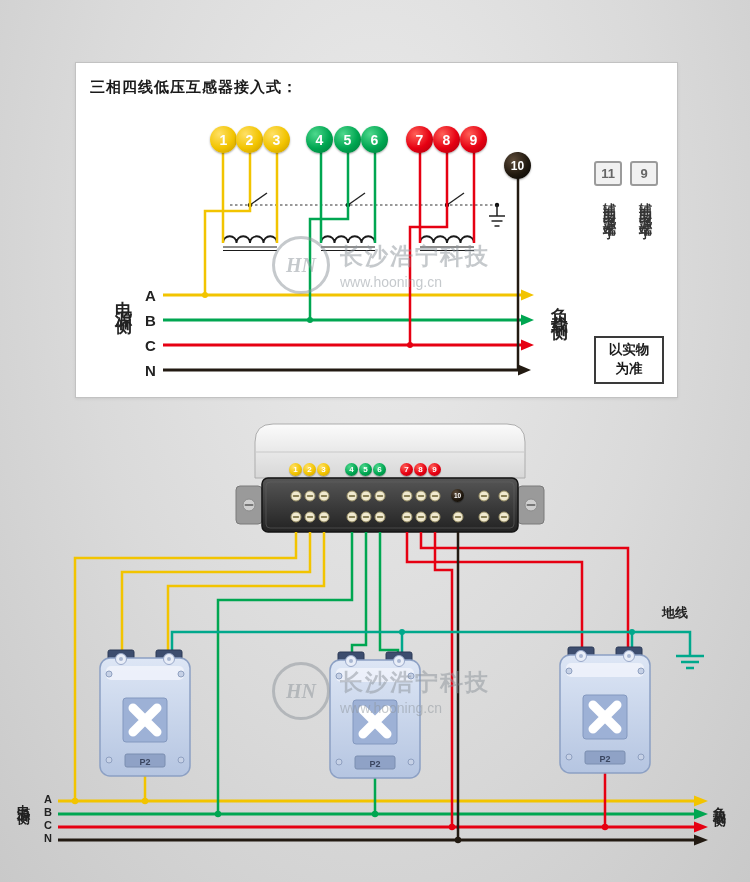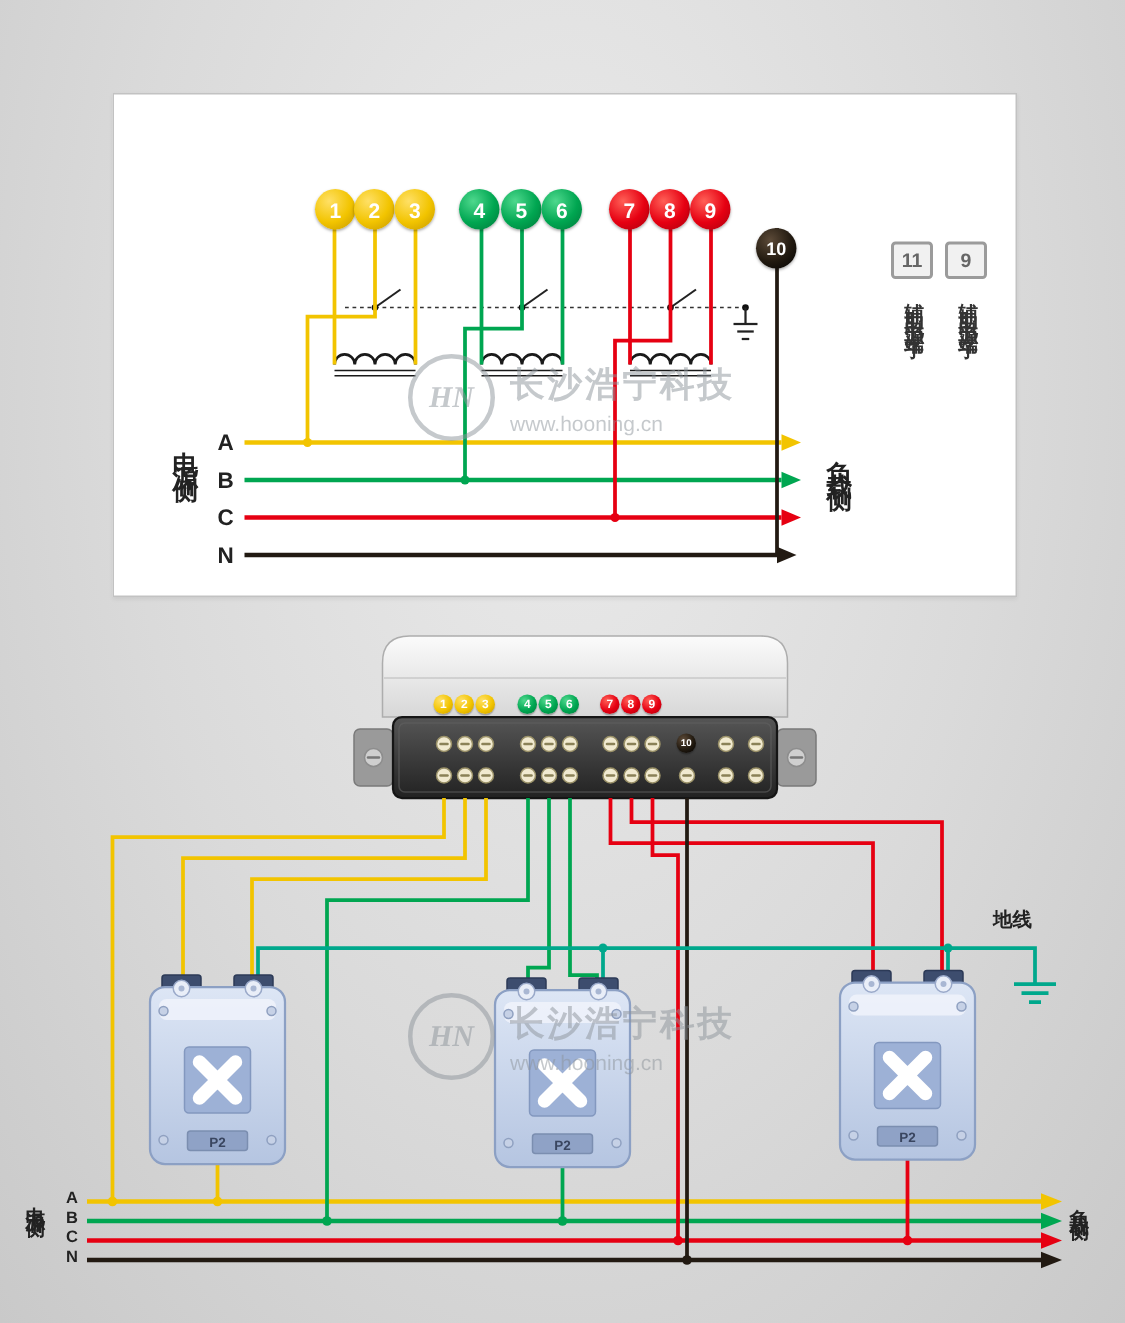--- a/index.html
+++ b/index.html
@@ -228,20 +228,21 @@
     <g transform="translate(330,660)">
       <use href="#ctbody"></use>
       <text x="45" y="106.5" text-anchor="middle" font-size="9" font-weight="600" fill="#3a4660">P2</text>
     </g>
     <g transform="translate(560,655)">
       <use href="#ctbody"></use>
       <text x="45" y="106.5" text-anchor="middle" font-size="9" font-weight="600" fill="#3a4660">P2</text>
     </g>
   </svg>
 
+  <div class="ov title" style="left:90px;top:78px;">三相四线低压互感器接入式：</div>
 
   <div class="term c-y" style="left:210px;top:126px;">1</div>
   <div class="term c-y" style="left:236px;top:126px;">2</div>
   <div class="term c-y" style="left:263px;top:126px;">3</div>
   <div class="term c-g" style="left:306px;top:126px;">4</div>
   <div class="term c-g" style="left:334px;top:126px;">5</div>
   <div class="term c-g" style="left:361px;top:126px;">6</div>
   <div class="term c-r" style="left:406px;top:126px;">7</div>
   <div class="term c-r" style="left:433px;top:126px;">8</div>
   <div class="term c-r" style="left:460px;top:126px;">9</div>
@@ -252,20 +253,24 @@
   <div class="ov ph-top" style="left:145px;top:312px;">B</div>
   <div class="ov ph-top" style="left:145px;top:337px;">C</div>
   <div class="ov ph-top" style="left:145px;top:362px;">N</div>
   <div class="ov v-text side-lab" style="left:548px;top:293px;">负载侧</div>
 
   <div class="ov aux-box" style="left:594px;top:161px;text-align:center;">11</div>
   <div class="ov aux-box" style="left:630px;top:161px;">9</div>
   <div class="ov v-text aux-label" style="left:600px;top:192px;">辅助电源端子+</div>
   <div class="ov v-text aux-label" style="left:636px;top:192px;">辅助电源端子-</div>
 
+  <div class="ov note-box" style="left:594px;top:336px;">
+    <span>以实物</span>
+    <span>为准</span>
+  </div>
 
   <div class="mdot c-y" style="left:289px;top:463px;">1</div>
   <div class="mdot c-y" style="left:303px;top:463px;">2</div>
   <div class="mdot c-y" style="left:317px;top:463px;">3</div>
   <div class="mdot c-g" style="left:345px;top:463px;">4</div>
   <div class="mdot c-g" style="left:359px;top:463px;">5</div>
   <div class="mdot c-g" style="left:373px;top:463px;">6</div>
   <div class="mdot c-r" style="left:400px;top:463px;">7</div>
   <div class="mdot c-r" style="left:414px;top:463px;">8</div>
   <div class="mdot c-r" style="left:428px;top:463px;">9</div>

